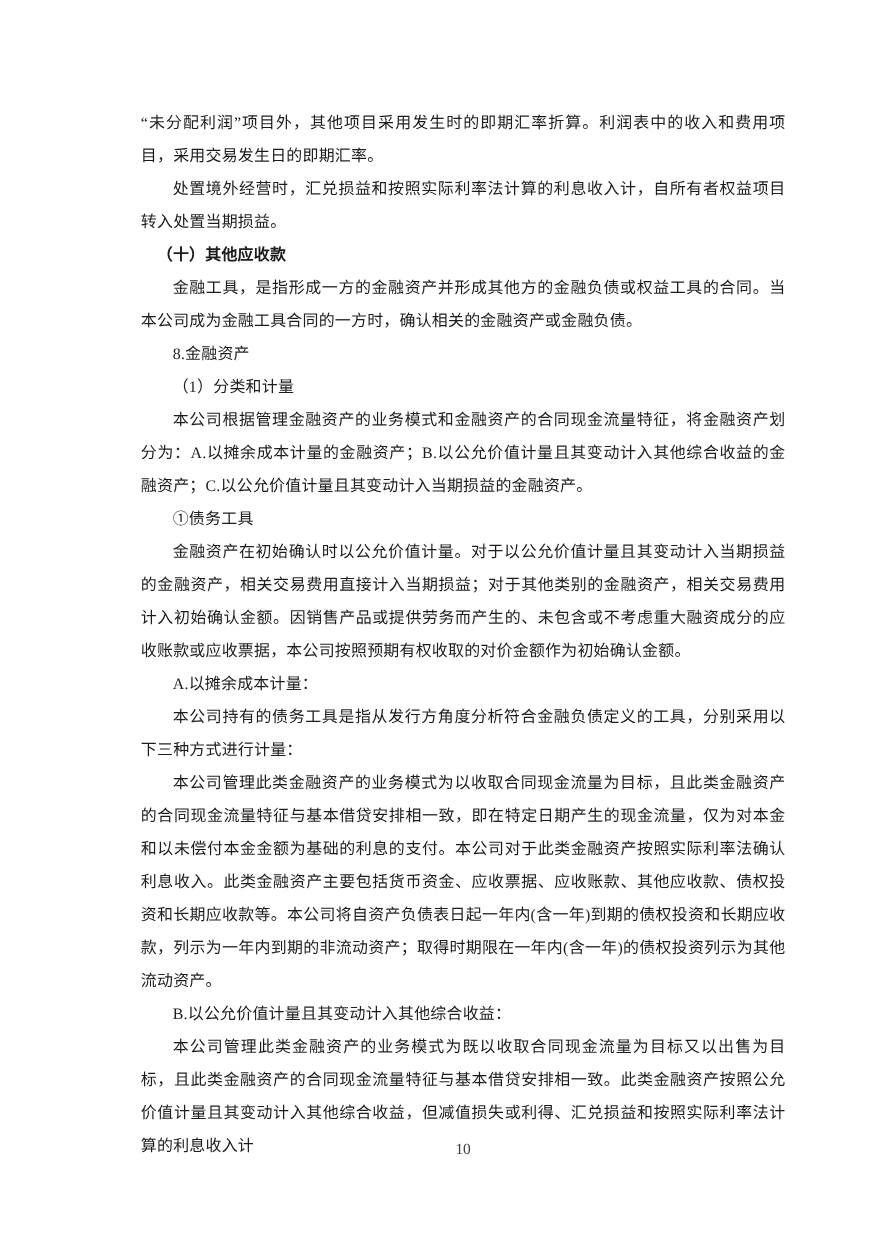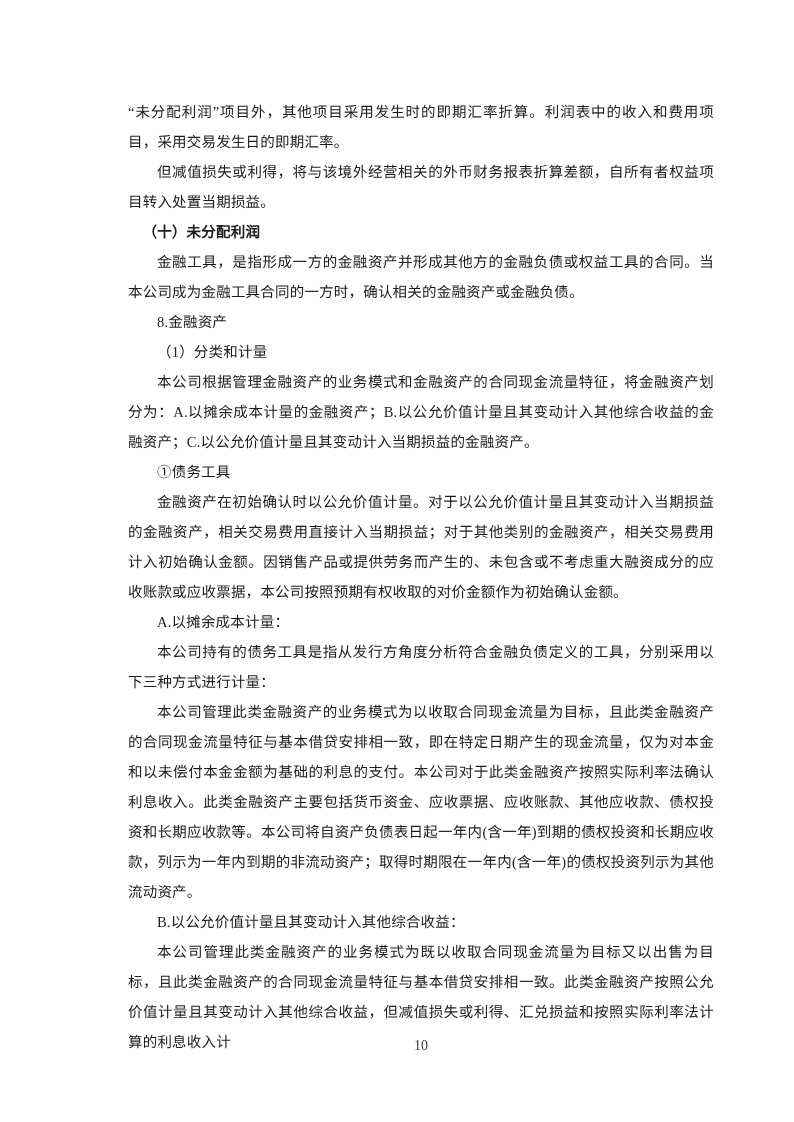--- a/index.html
+++ b/index.html
@@ -59,22 +59,22 @@
     line-height: 20px;
     color: #404040;
   }
 </style>
 </head>
 <body>
 
 <div class="page">
   <div class="content">
     <p class="noindent">“未分配利润”项目外，其他项目采用发生时的即期汇率折算。利润表中的收入和费用项目，采用交易发生日的即期汇率。</p>
-    <p class="indent">但减值损失或利得，将与该境外经营相关的外币财务报表折算差额，自所有者权益项目转入处置当期损益。</p>
-    <p class="heading">（十）未分配利润</p>
+    <p class="indent">处置境外经营时，汇兑损益和按照实际利率法计算的利息收入计，自所有者权益项目转入处置当期损益。</p>
+    <p class="heading">（十）其他应收款</p>
     <p class="indent">金融工具，是指形成一方的金融资产并形成其他方的金融负债或权益工具的合同。当本公司成为金融工具合同的一方时，确认相关的金融资产或金融负债。</p>
     <p class="indent">8.金融资产</p>
     <p class="indent">（1）分类和计量</p>
     <p class="indent">本公司根据管理金融资产的业务模式和金融资产的合同现金流量特征，将金融资产划分为：A.以摊余成本计量的金融资产；B.以公允价值计量且其变动计入其他综合收益的金融资产；C.以公允价值计量且其变动计入当期损益的金融资产。</p>
     <p class="indent">①债务工具</p>
     <p class="indent">金融资产在初始确认时以公允价值计量。对于以公允价值计量且其变动计入当期损益的金融资产，相关交易费用直接计入当期损益；对于其他类别的金融资产，相关交易费用计入初始确认金额。因销售产品或提供劳务而产生的、未包含或不考虑重大融资成分的应收账款或应收票据，本公司按照预期有权收取的对价金额作为初始确认金额。</p>
     <p class="indent">A.以摊余成本计量：</p>
     <p class="indent">本公司持有的债务工具是指从发行方角度分析符合金融负债定义的工具，分别采用以下三种方式进行计量：</p>
     <p class="indent">本公司管理此类金融资产的业务模式为以收取合同现金流量为目标，且此类金融资产的合同现金流量特征与基本借贷安排相一致，即在特定日期产生的现金流量，仅为对本金和以未偿付本金金额为基础的利息的支付。本公司对于此类金融资产按照实际利率法确认利息收入。此类金融资产主要包括货币资金、应收票据、应收账款、其他应收款、债权投资和长期应收款等。本公司将自资产负债表日起一年内(含一年)到期的债权投资和长期应收款，列示为一年内到期的非流动资产；取得时期限在一年内(含一年)的债权投资列示为其他流动资产。</p>
     <p class="indent">B.以公允价值计量且其变动计入其他综合收益：</p>

